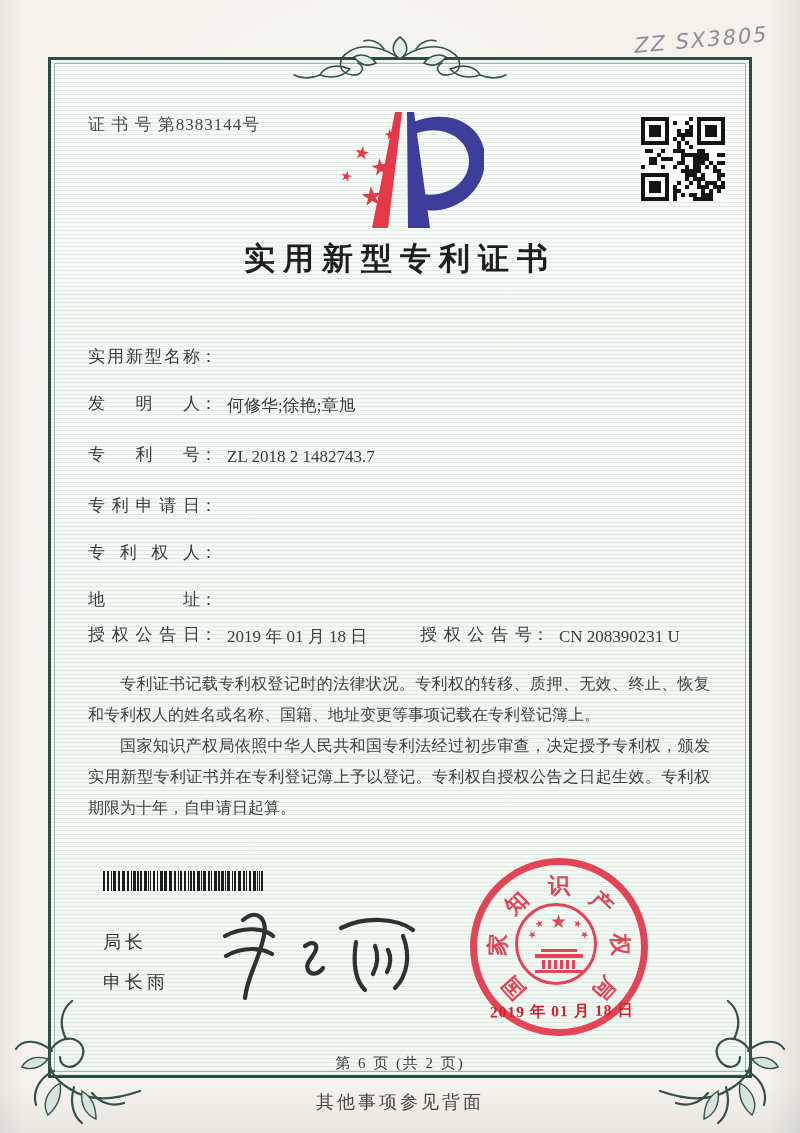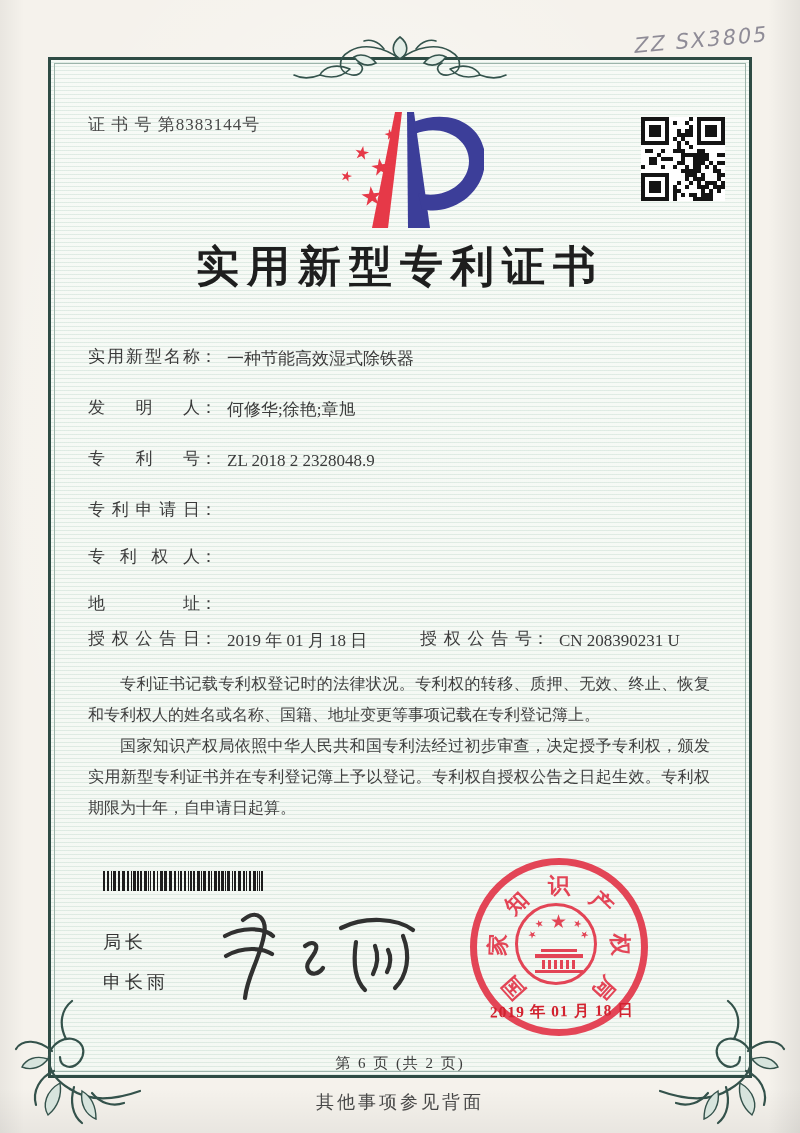--- a/index.html
+++ b/index.html
@@ -20,21 +20,21 @@
     left:48px;top:57px;width:704px;height:1021px;box-sizing:border-box;
     border:3px solid #2e4b44;
     background:
       repeating-linear-gradient(0deg, rgba(140,185,165,.22) 0, rgba(140,185,165,.22) 1px, rgba(0,0,0,0) 1px, rgba(0,0,0,0) 4px),
       linear-gradient(#f7faf6,#f4f8f3);
   }
   .frame-inner{position:absolute;inset:3px;border:1px solid #9db4ab;}
 
   
   .cert-no{left:88px;top:113px;font-size:17px;letter-spacing:1px;color:#4a4a4a;}
-  .title{left:0;right:0;top:238px;text-align:center;font-size:43px;font-weight:600;
+  .title{left:0;right:0;top:238px;text-align:center;font-size:31px;font-weight:600;
          letter-spacing:8px;color:#1e1e1e;}
 
   
   .logo{left:334px;top:104px;width:150px;height:130px;}
   .logo .star{position:absolute;color:#e63948;line-height:1;}
 
   
   .qr{left:641px;top:117px;width:84px;height:84px;background:#fff;}
   .qr i{position:absolute;width:4px;height:4px;background:#141414;}
   .qr .finder{position:absolute;width:28px;height:28px;border:4px solid #141414;box-sizing:border-box;background:#fff;}
@@ -285,31 +285,30 @@
     <i style="left:64px;top:80px"></i>
     <i style="left:68px;top:80px"></i>
   </div>
 
 <div class="abs title">实用新型专利证书</div>
 
 <div class="abs fields">
   <div class="field-row">
     <span class="f-label">实用新型名称</span>
       <span class="f-colon">：</span>
-    <span class="f-value">一种节能高效湿式除铁器</span>
   </div>
   <div class="field-row">
     <span class="f-label">发明人</span>
       <span class="f-colon">：</span>
     <span class="f-value">何修华;徐艳;章旭</span>
   </div>
   <div class="field-row">
     <span class="f-label">专利号</span>
       <span class="f-colon">：</span>
-    <span class="f-value">ZL 2018 2 2328048.9</span>
+    <span class="f-value">ZL 2018 2 1482743.7</span>
   </div>
   <div class="field-row">
     <span class="f-label">专利申请日</span>
       <span class="f-colon">：</span>
   </div>
   <div class="field-row">
     <span class="f-label">专利权人</span>
       <span class="f-colon">：</span>
   </div>
   <div class="field-row row-addr">

